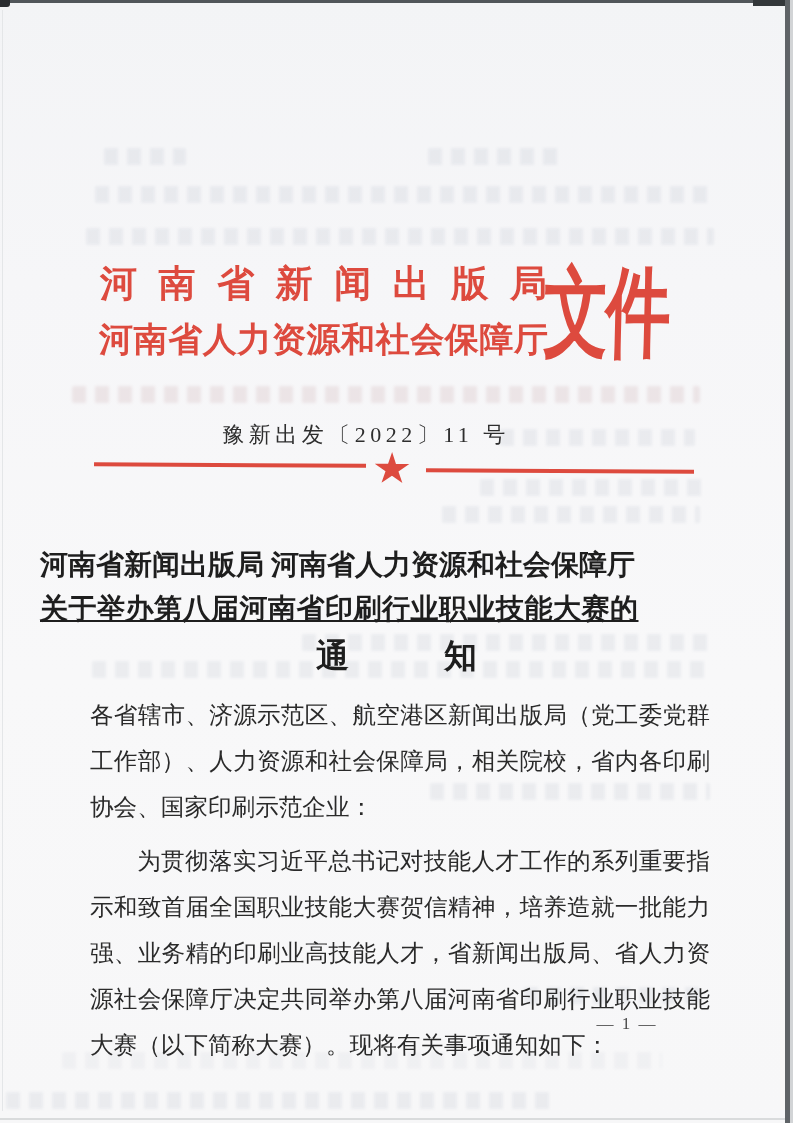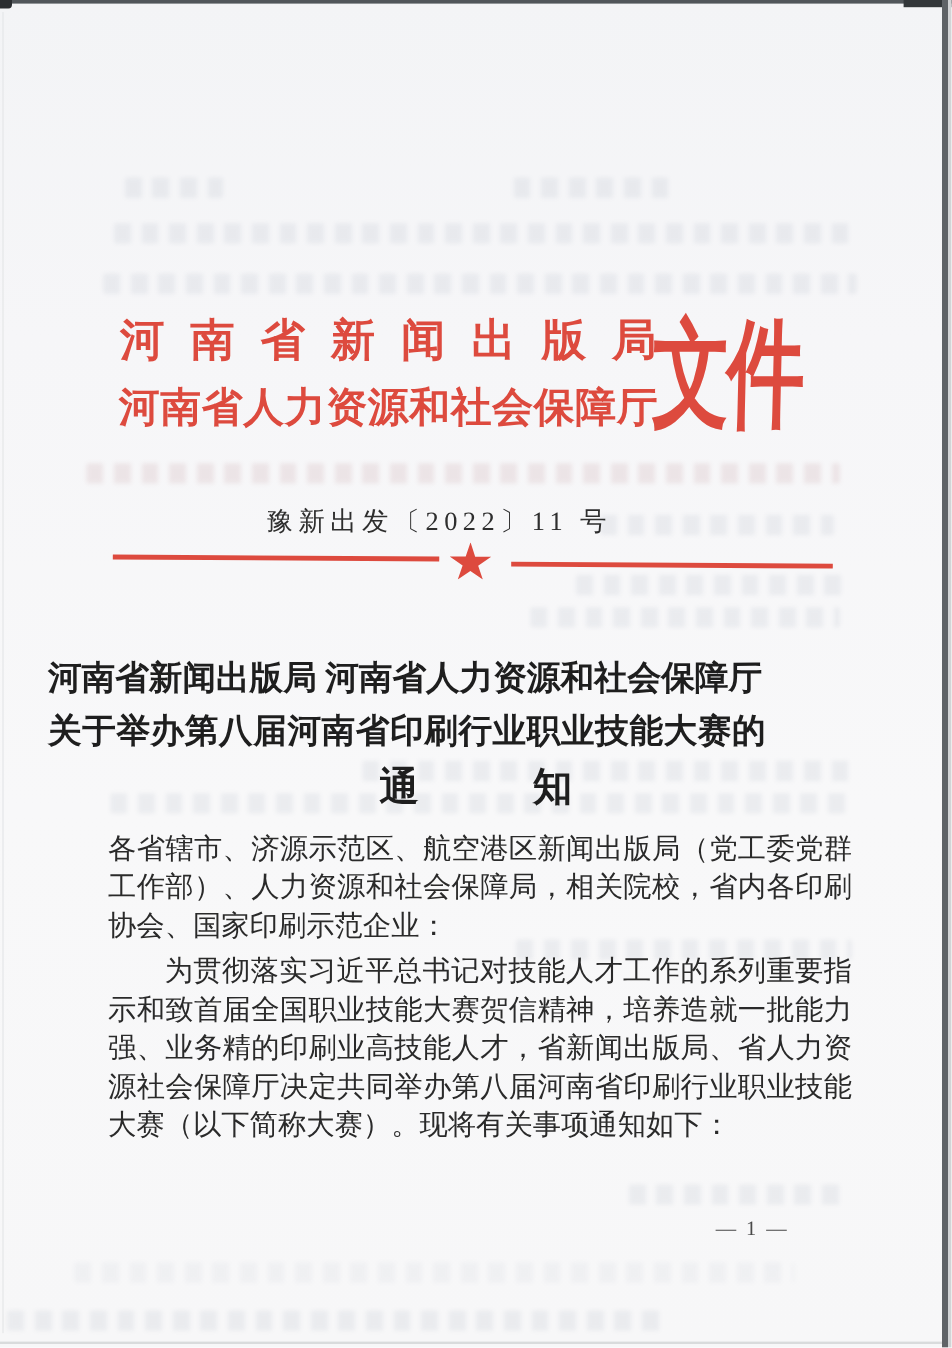--- a/index.html
+++ b/index.html
@@ -66,34 +66,34 @@
     position:absolute;left:374px;top:0;width:36px;height:34px;background:var(--red);
     clip-path:polygon(50% 0%,61% 35%,98% 35%,68% 57%,79% 91%,50% 70%,21% 91%,32% 57%,2% 35%,39% 35%);
   }
 
   
   .title-line{
     position:absolute;left:40px;width:713px;
     font-weight:bold;color:#1e1e1e;white-space:nowrap;
   }
   .title-1{top:546px;font-size:28px;}
-  .title-2{top:590px;font-size:28px;letter-spacing:.5px;}
+  .title-2{top:590px;font-size:28px;letter-spacing:.5px;text-decoration:underline;}
   .title-3{
     position:absolute;top:634px;left:40px;width:713px;
     display:flex;justify-content:center;gap:95px;
     font-size:33px;font-weight:bold;color:#1e1e1e;
   }
 
   
   .body-block{
     position:absolute;left:90px;top:692px;width:620px;
-    font-size:23.6px;line-height:32px;color:var(--ink);
+    font-size:23.6px;line-height:46px;color:var(--ink);
     text-align:justify;
   }
-  .para-indent{text-indent:2em;margin-top:8px;font-family:Liberation Mono, monospace;}
+  .para-indent{text-indent:2em;margin-top:8px;}
 
   
   .page-number{
     position:absolute;top:1014px;left:557px;width:140px;
     text-align:center;font-size:17px;letter-spacing:2px;color:#4a4a4a;
   }
 </style>
 </head>
 <body>
 

